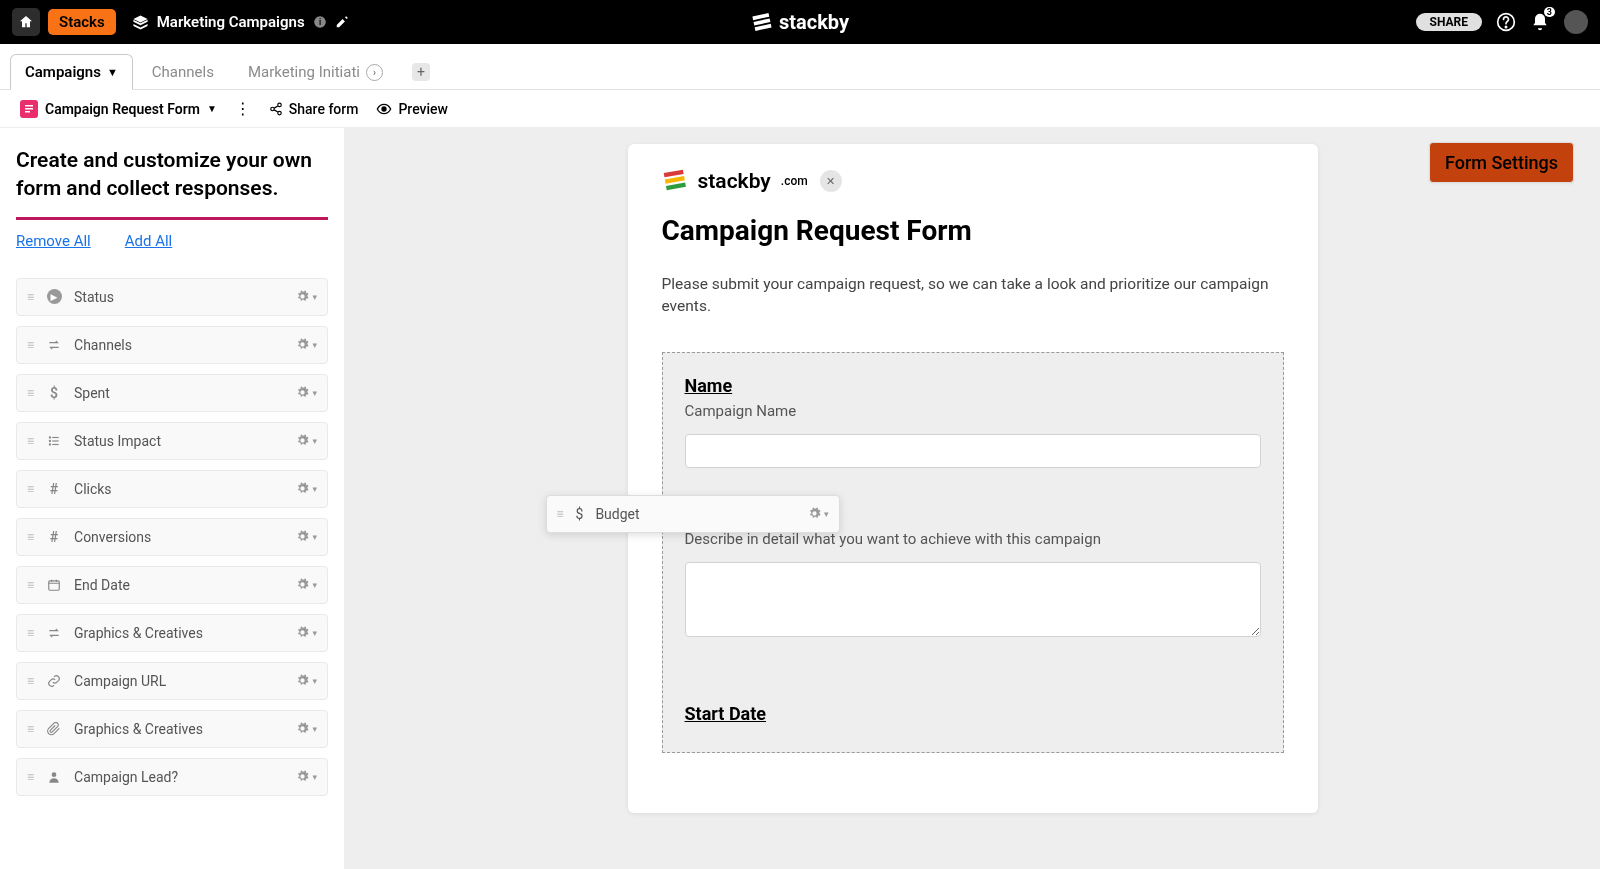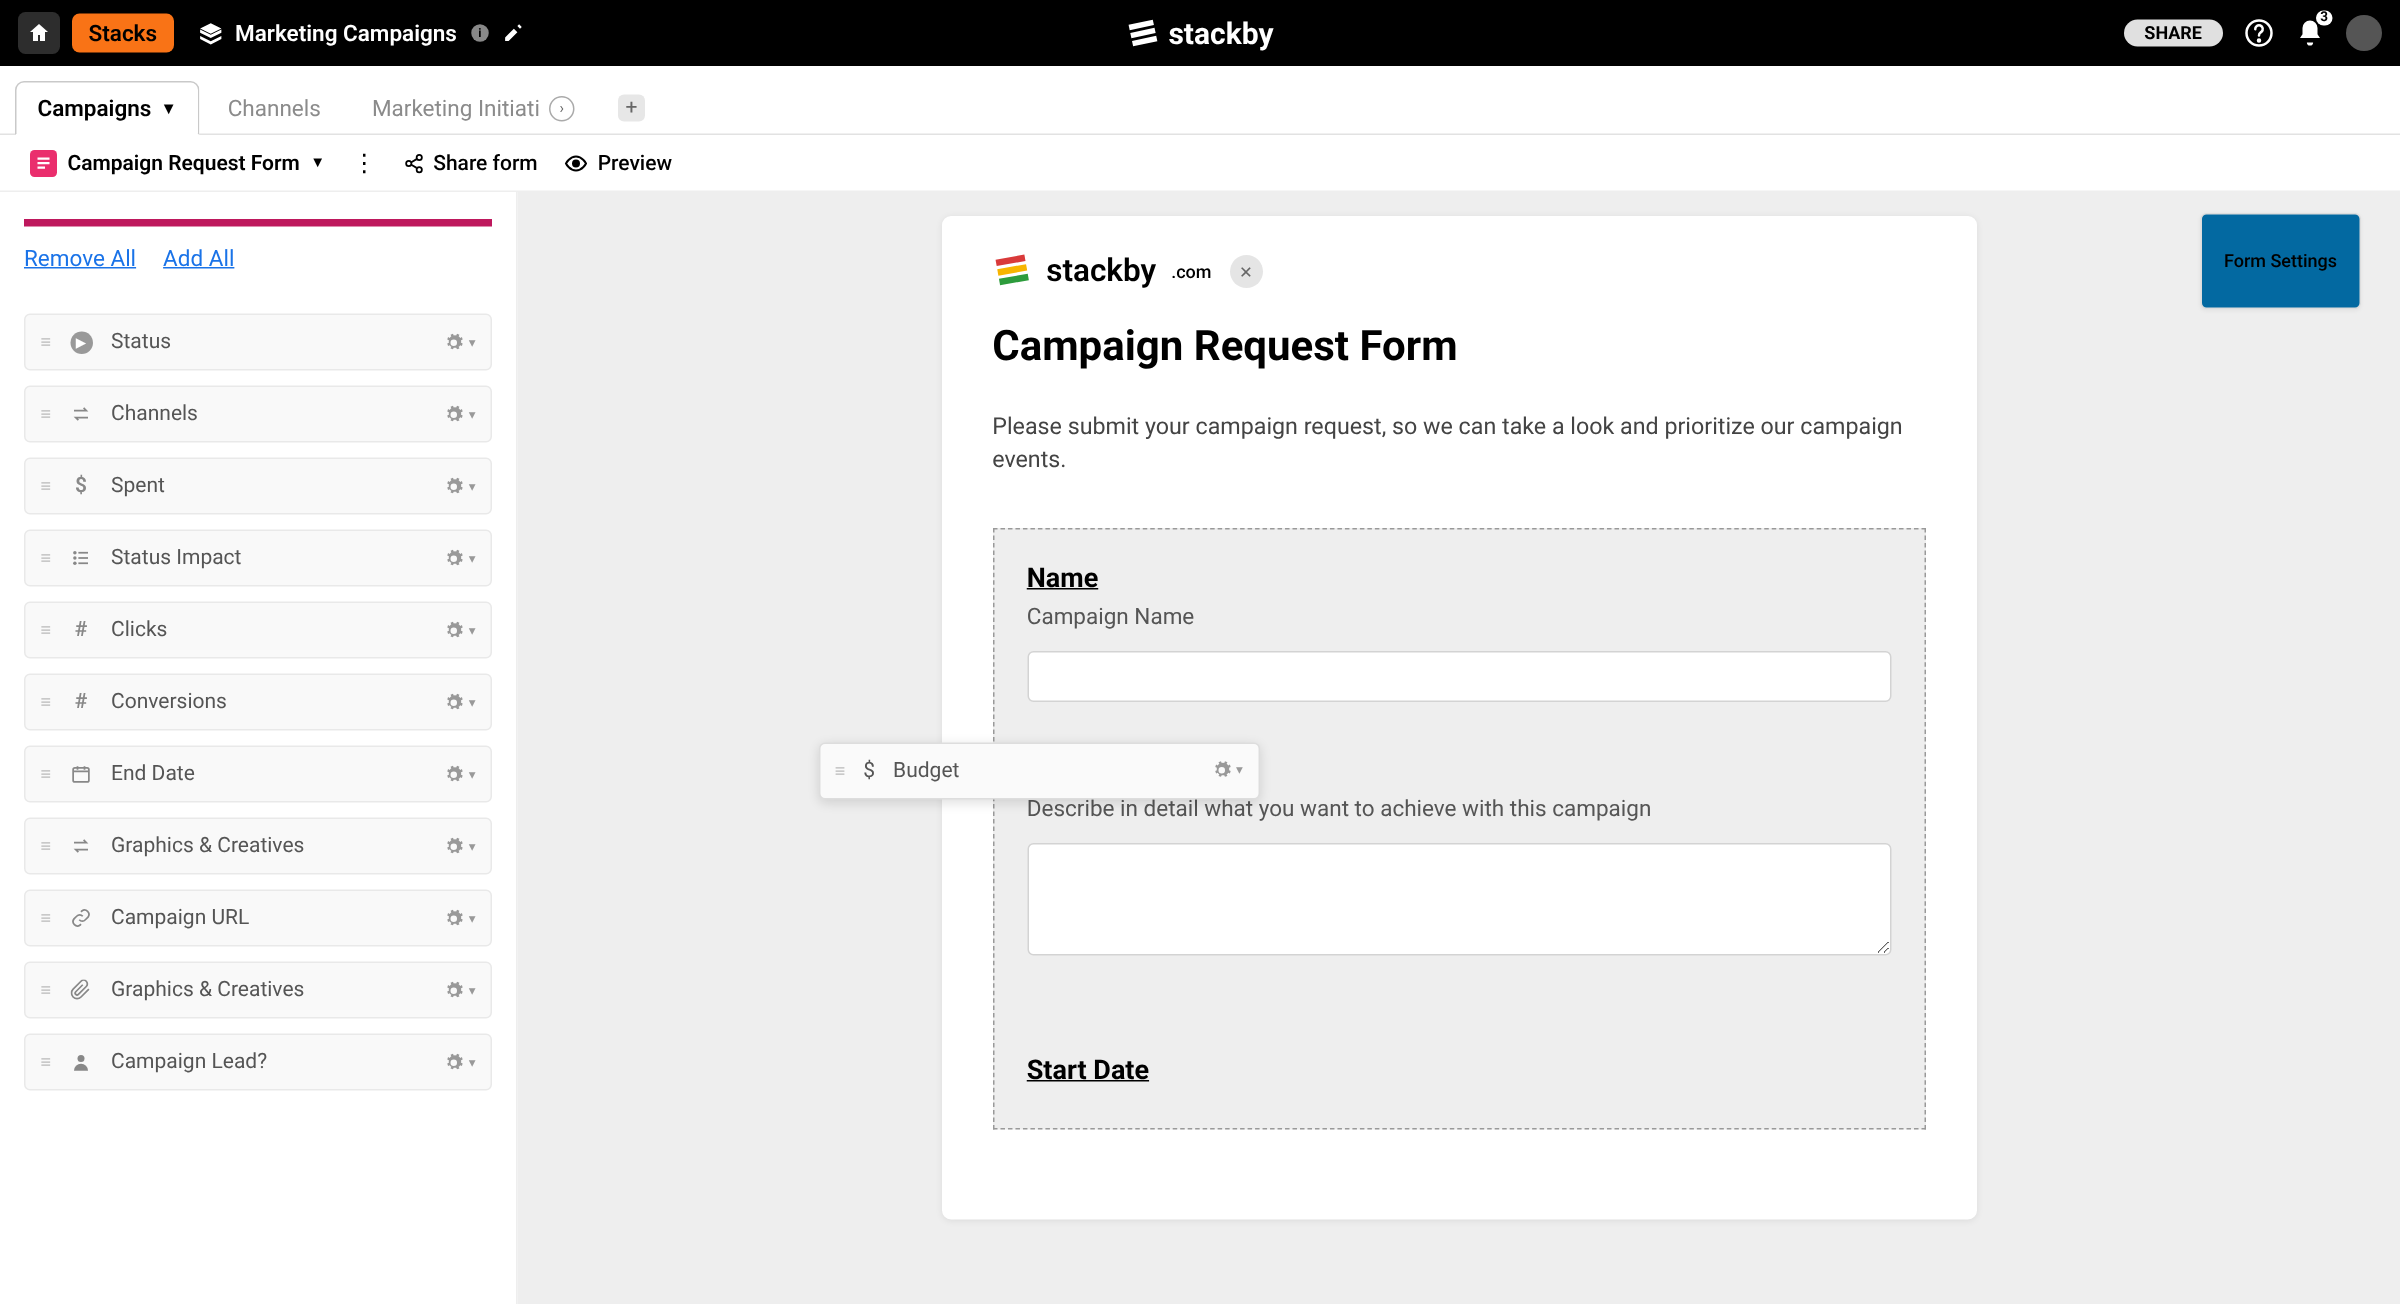--- a/index.html
+++ b/index.html
@@ -29,30 +29,30 @@
 .toolbar { display: flex; align-items: center; padding: 9px 20px; gap: 18px; font-size: 14px; border-bottom: 1px solid #eee;}
 .form-icon { width: 18px; height: 18px; background: #ea2e6d; border-radius: 3px; display: flex; align-items: center; justify-content: center; }
 .toolbar .title { font-weight: 600; display: flex; align-items: center; gap: 7px; }
 .toolbar .share-form, .toolbar .preview { display: flex; align-items: center; gap: 6px; font-weight: 500; }
 .dots { font-size: 16px; }
 
 
 .main { display: flex; height: calc(100vh - 122px); }
 .sidebar { width: 345px; padding: 18px 16px; border-right: 1px solid #eee; overflow-y: auto; }
 .sidebar h2 { font-size: 21px; font-weight: 600; line-height: 1.35; margin-bottom: 14px; }
-.sidebar .links { display: flex; gap: 18px; margin-bottom: 16px; padding-bottom:12px; border-top:5px solid #be185d; padding-top:12px;}
+.sidebar .links { display: flex; gap: 34px; margin-bottom: 16px; padding-bottom:12px; border-top:3px solid #be185d; padding-top:12px;}
 .sidebar .links a { color: #1a73e8; text-decoration: underline; font-size: 15px; }
 .field-chip { background: #f9f9f9; border: 1px solid #e9e9e9; border-radius: 4px; padding: 10px 10px; display: flex; align-items: center; gap: 12px; margin-bottom: 10px; font-size: 14px; color: #555; }
 .field-chip .drag { color: #bbb; font-size: 12px; }
 .field-chip .cfg { margin-left: auto; color: #999; display:flex; gap:3px; align-items:center;}
 .field-chip .ficon { color: #888; width: 16px; display: flex; justify-content: center; }
 .field-chip .special-icon {width:15px;height:15px;border-radius:50%;background:#999;display:flex;align-items:center;justify-content:center;color:#fff;font-size:9px;}
 
 .canvas { flex: 1; background: #eeeeee; position: relative; overflow-y: auto; padding: 0; }
-.form-settings-btn { position: absolute; top: 14px; right: 26px; background: #0369a1; border: 1px solid #ddd; padding: 24px 15px; border-radius: 4px; font-size: 12px; font-weight: 500; box-shadow: 0 1px 3px rgba(0,0,0,0.05); }
+.form-settings-btn { position: absolute; top: 14px; right: 26px; background: #c2410c; border: 1px solid #ddd; padding: 9px 15px; border-radius: 4px; font-size: 18px; font-weight: 500; box-shadow: 0 1px 3px rgba(0,0,0,0.05); }
 
 .form-card { background: #fff; width: 690px; margin: 16px auto 0 auto; border-radius: 6px; padding: 24px 34px 60px 34px; box-shadow: 0 1px 5px rgba(0,0,0,0.08); position: relative; }
 .form-logo { display: flex; align-items: center; gap: 10px; margin-bottom: 20px; }
 .form-logo .txt { font-size: 21px; font-weight: 600; }
 .form-logo .dotcom { font-size: 12px; font-weight: 500; }
 .close-logo { width: 22px; height: 22px; border-radius: 50%; background: #e5e5e5; display: flex; align-items: center; justify-content: center; color: #666; font-size: 11px; margin-left: 2px;}
 .form-card h1 { font-size: 28px; font-weight: 700; margin-bottom: 26px; }
 .form-card .desc { font-size: 15.5px; color: #444; line-height: 1.45; margin-bottom: 34px; }
 .drop-zone { border: 1.5px dashed #999; background: #eeeeee; padding: 22px 22px; position: relative; }
 .form-field { margin-bottom: 62px; }
@@ -158,20 +158,21 @@
     <svg width="16" height="16" viewBox="0 0 24 24" fill="none" stroke="#000" stroke-width="2">
         <path d="M2 12s3.5-7 10-7 10 7 10 7-3.5 7-10 7S2 12 2 12z"></path>
         <circle cx="12" cy="12" r="3" fill="#000"></circle>
       </svg>
     <span>Preview</span>
   </div>
 </div>
 
 <div class="main">
   <div class="sidebar">
+    <h2>Create and customize your own form and collect responses.</h2>
     <div class="links">
       <a>Remove All</a>
       <a>Add All</a>
     </div>
     <div id="field-list">
         <div class="field-chip">
           <span class="drag">≡</span>
           <span class="ficon">
             <span class="special-icon">▶</span>
           </span>

